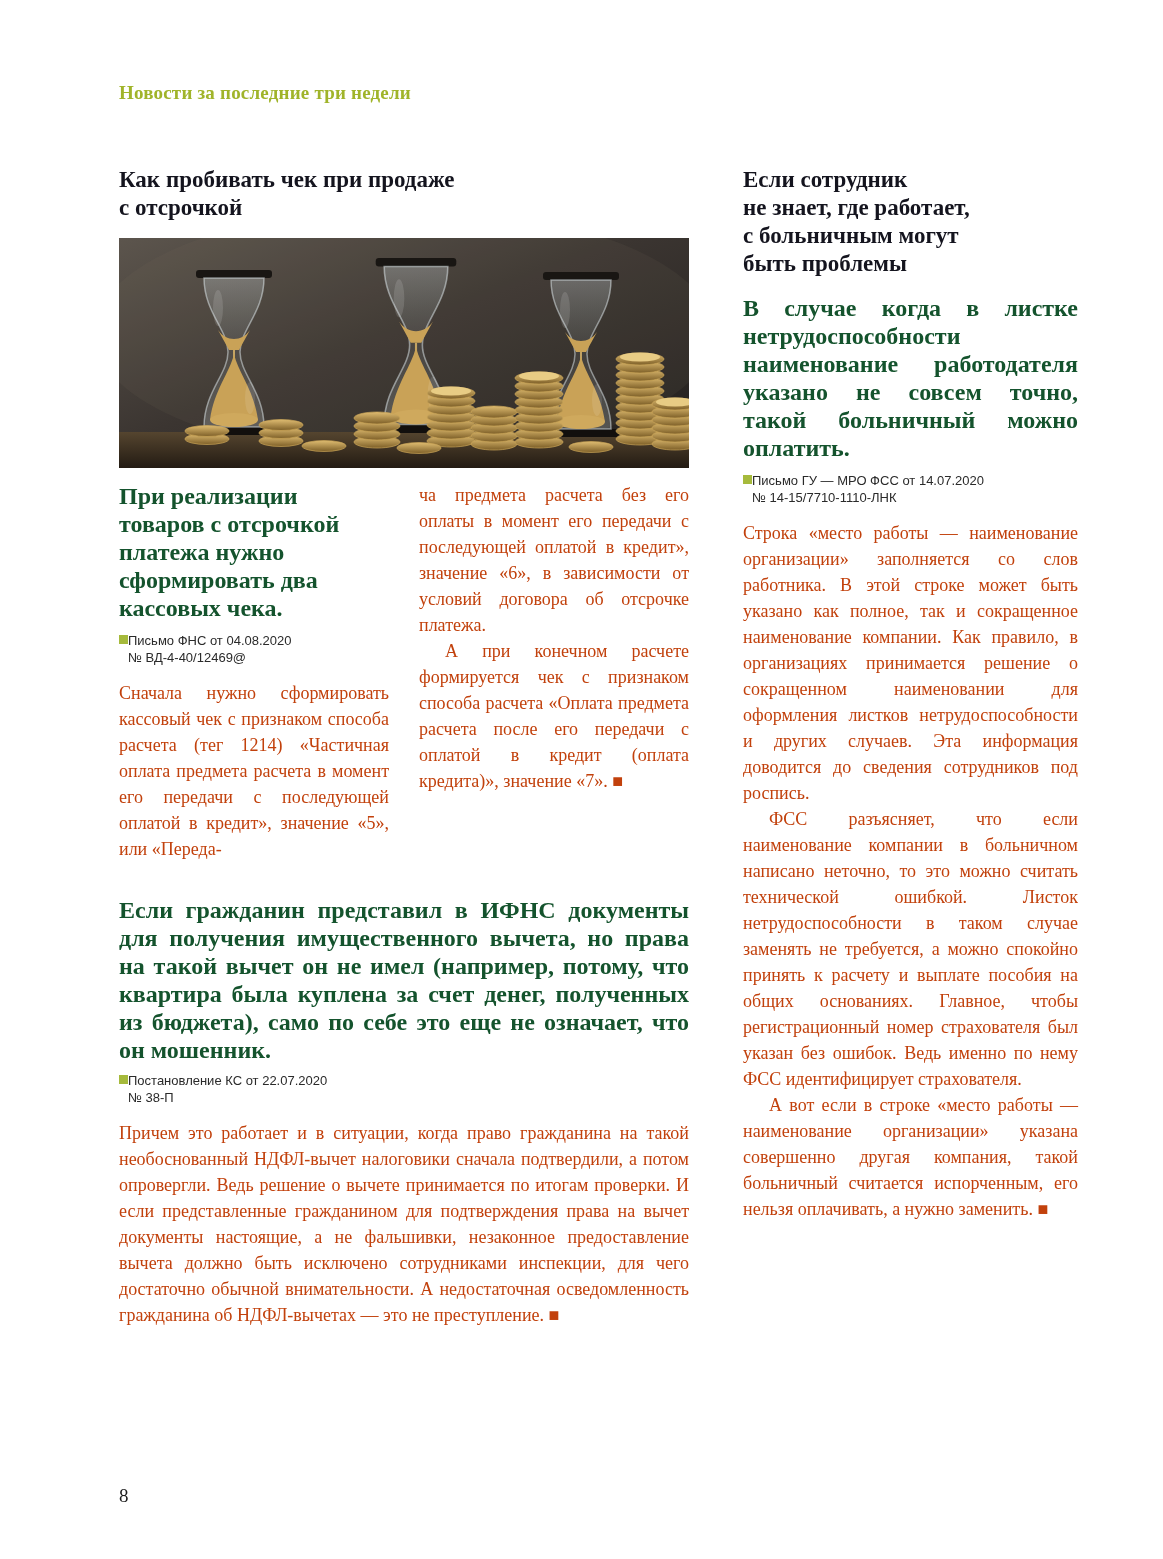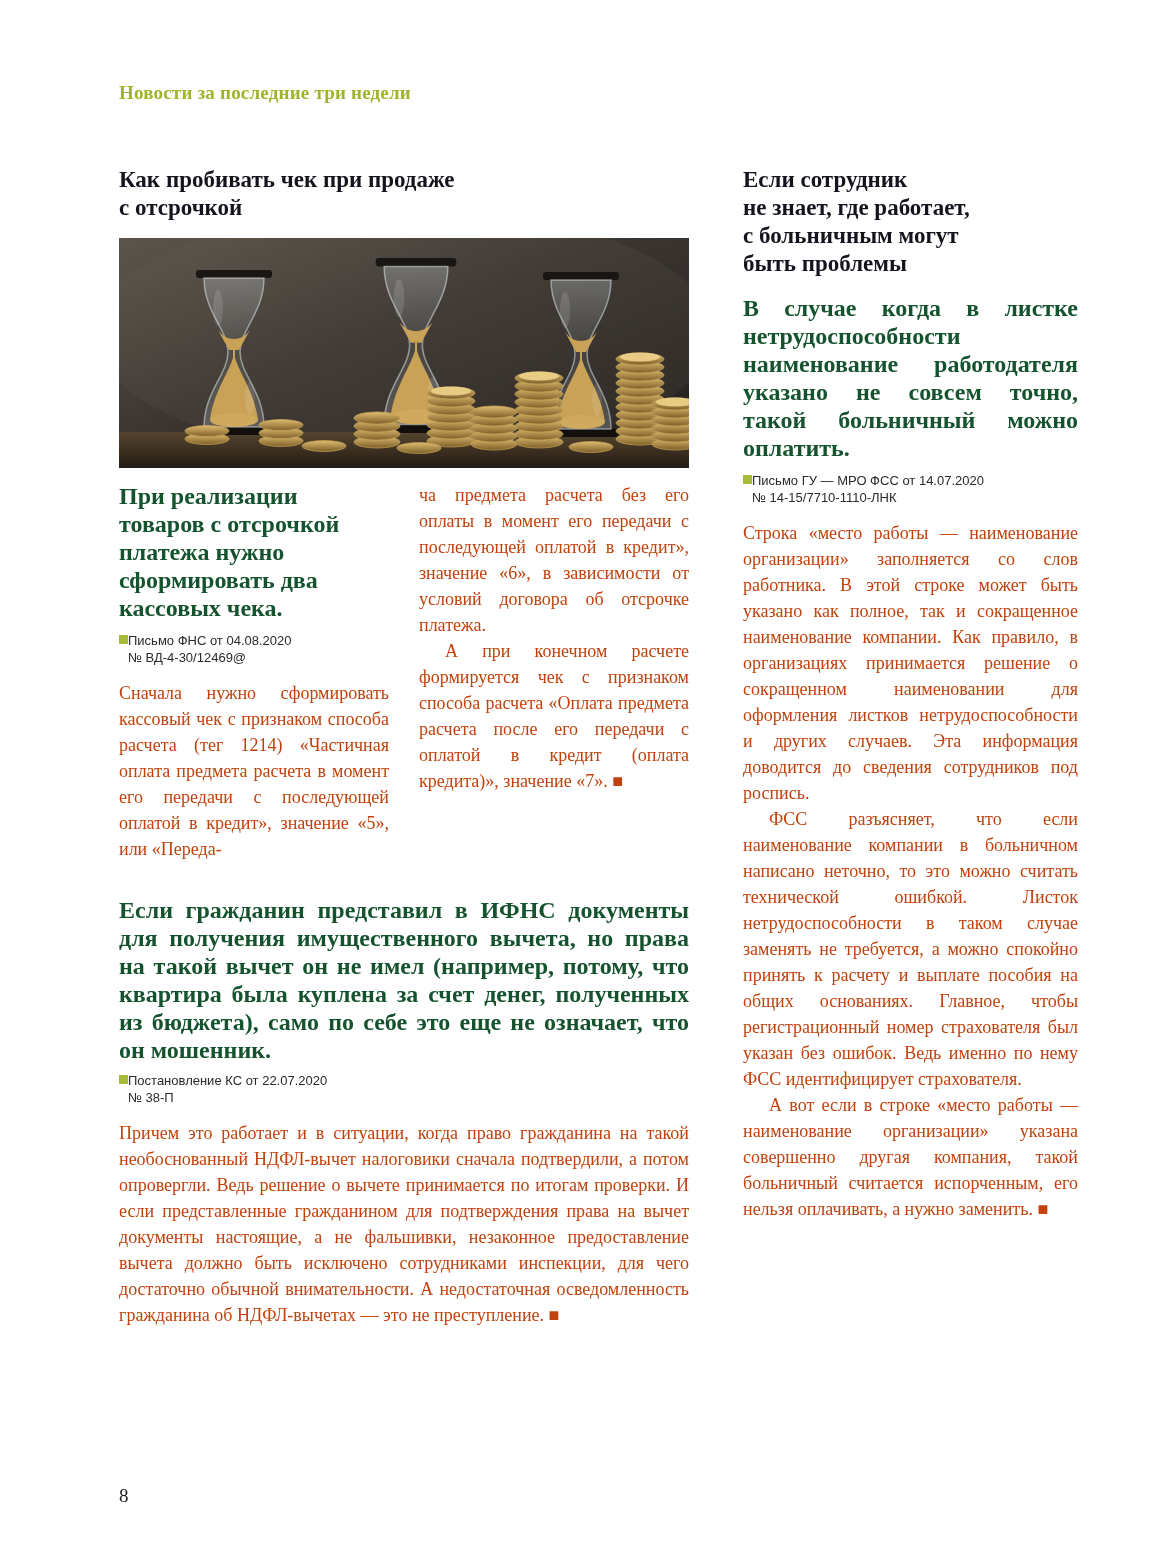--- a/index.html
+++ b/index.html
@@ -197,21 +197,21 @@
           </svg>
         </div>
 
         <div class="two-col">
           <div class="col col-1">
             <p class="lead">При реализации товаров с отсрочкой платежа нужно сформировать два кассовых чека.</p>
             <div class="source">
               <span class="bullet"></span>
               <span>
                 <span>Письмо ФНС от 04.08.2020</span><br>
-                <span>№ ВД-4-30/12469@</span>
+                <span>№ ВД-4-40/12469@</span>
               </span>
             </div>
             <p class="body">Сначала нужно сформировать кассовый чек с признаком способа расчета (тег 1214) «Частичная оплата предмета расчета в момент его передачи с последующей оплатой в кредит», значение «5», или «Переда-</p>
           </div>
           <div class="col col-2">
             <p class="body">ча предмета расчета без его оплаты в момент его передачи с последующей оплатой в кредит», значение «6», в зависимости от условий договора об отсрочке платежа.</p>
             <p class="body indent">А при конечном расчете формируется чек с признаком способа расчета «Оплата предмета расчета после его передачи с оплатой в кредит (оплата кредита)», значение «7». ■</p>
           </div>
         </div>
       </article>

